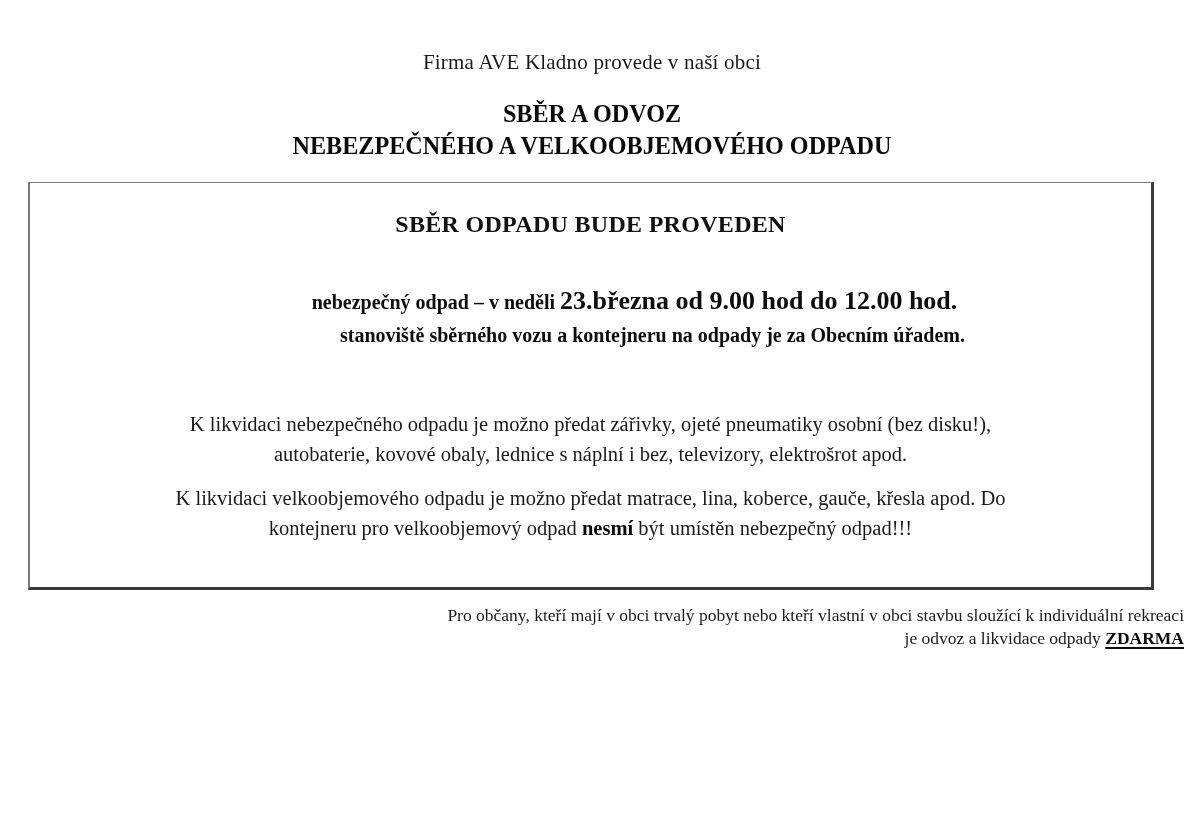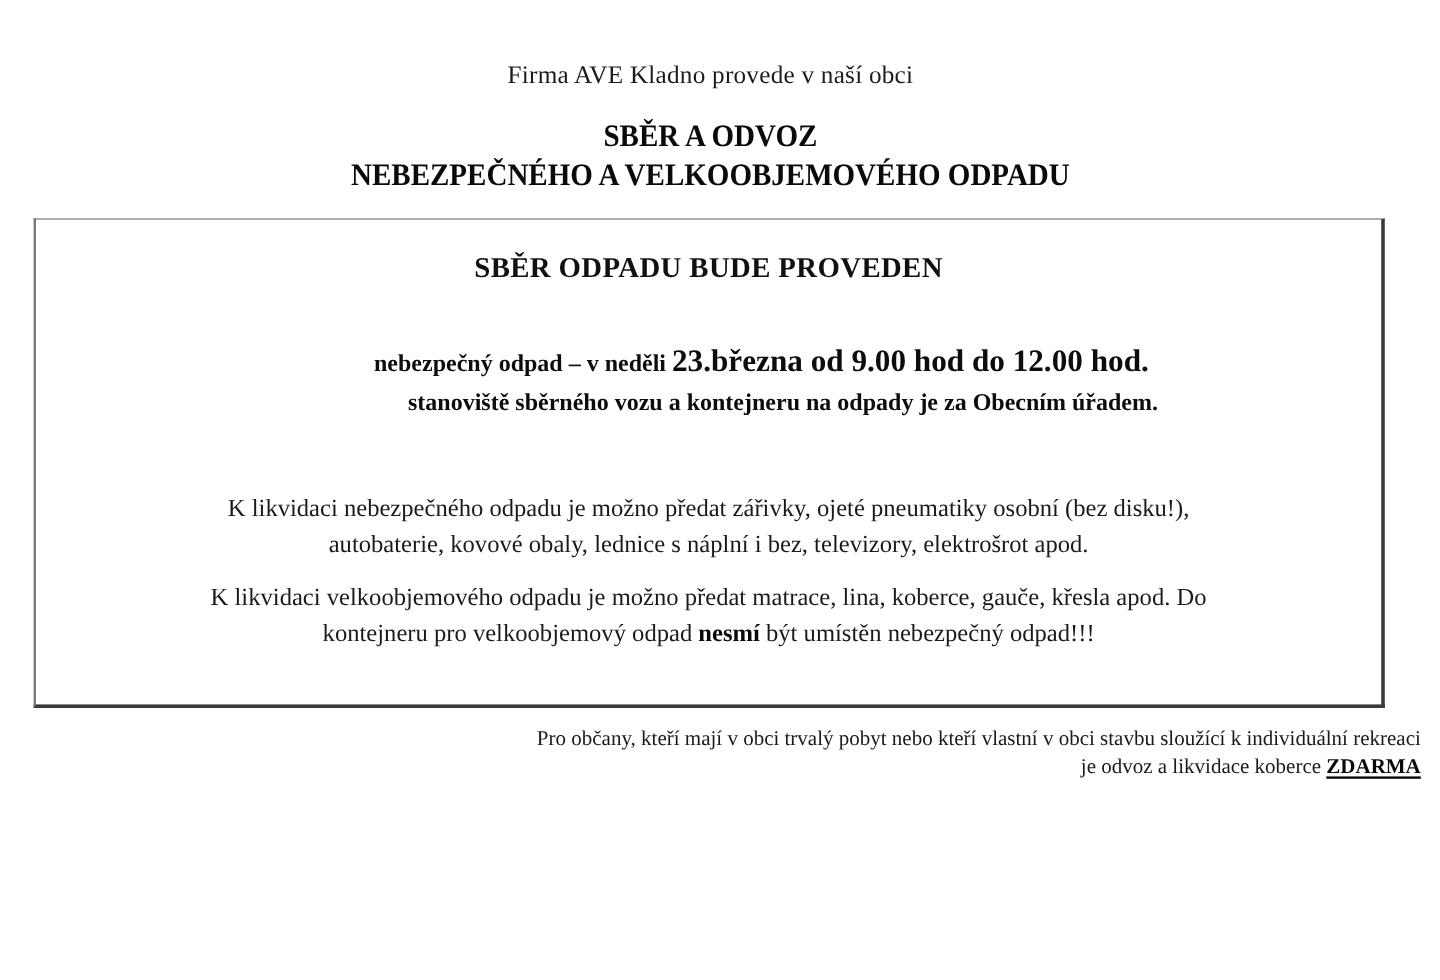--- a/index.html
+++ b/index.html
@@ -137,14 +137,14 @@
   </div>
 
   <div class="para para2">
     <span class="line">K likvidaci velkoobjemového odpadu je možno předat matrace, lina, koberce, gauče, křesla apod. Do</span>
     <span class="line"><span>kontejneru pro velkoobjemový odpad </span><b>nesmí</b><span> být umístěn nebezpečný odpad!!!</span></span>
   </div>
 </div>
 
 <div class="footer">
   <span class="line">Pro občany, kteří mají v obci trvalý pobyt nebo kteří vlastní v obci stavbu sloužící k individuální rekreaci</span>
-  <span class="line"><span>je odvoz a likvidace koberce </span><span class="free">ZDARMA</span></span>
+  <span class="line"><span>je odvoz a likvidace odpady </span><span class="free">ZDARMA</span></span>
 </div>
 
 </body></html>

